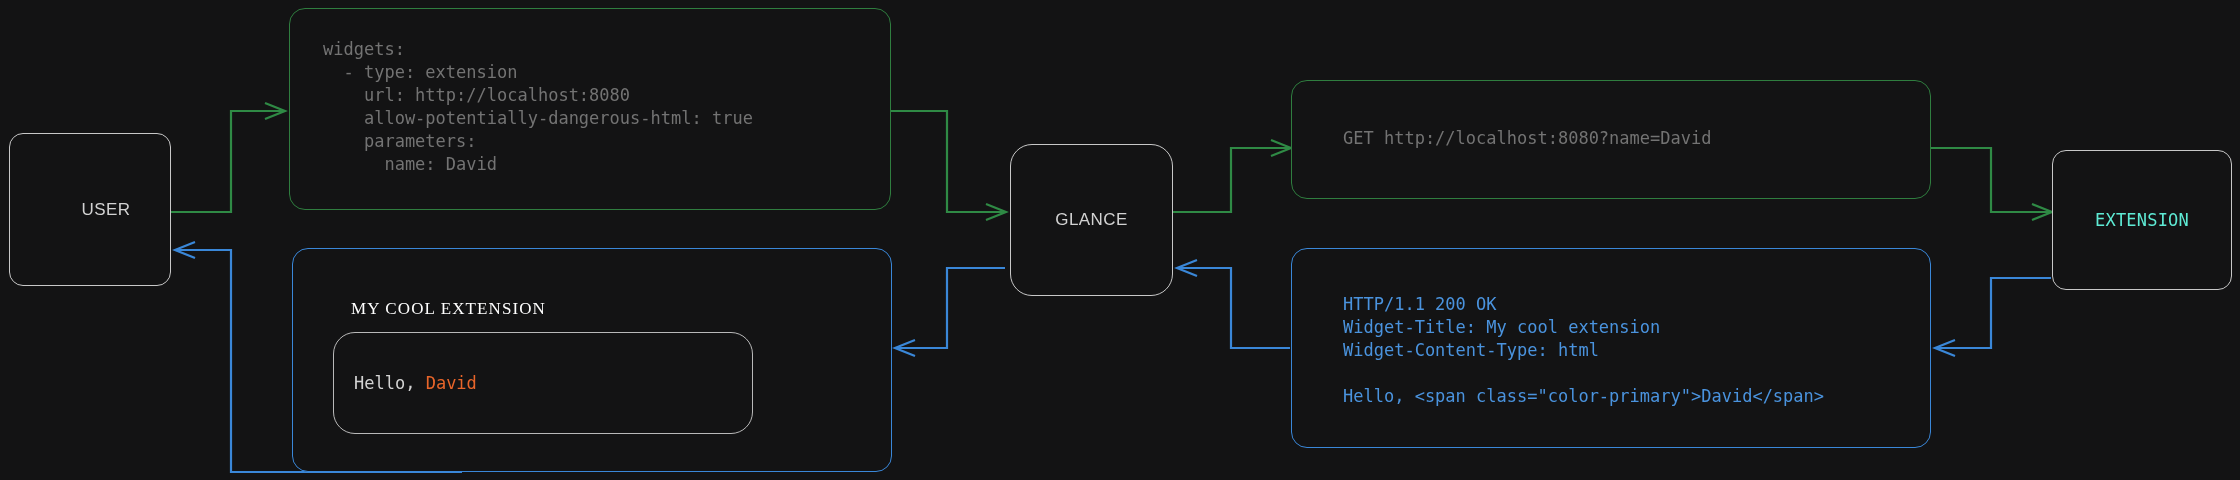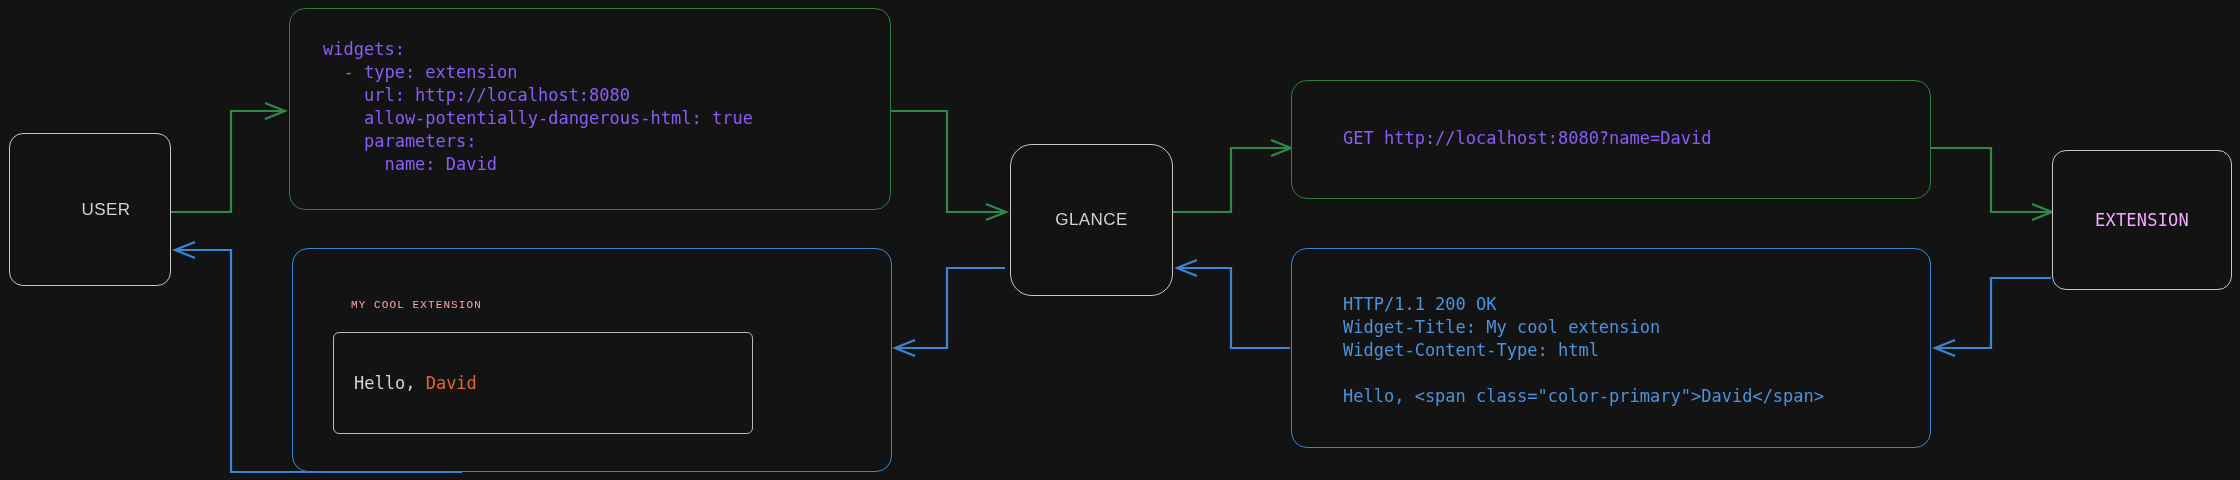--- a/index.html
+++ b/index.html
@@ -33,50 +33,50 @@
   }
   .node-label-sans {
     font-family: "Liberation Sans", sans-serif;
     font-size: 17px;
     color: #d2d2d2;
     letter-spacing: 0.4px;
   }
   .node-label-mono {
     font-family: "DejaVu Sans Mono", monospace;
     font-size: 17px;
-    color: #f0abfc;
+    color: #5eead4;
     letter-spacing: 0.2px;
   }
   .panel {
     position: absolute;
     box-sizing: border-box;
     border-radius: 16px;
     background: #131314;
   }
   .panel.green { border: 1.6px solid #2f7d3f; }
   .panel.blue  { border: 1.6px solid #3a87d8; }
   .code {
     font-family: "DejaVu Sans Mono", monospace;
     font-size: 17px;
     line-height: 23px;
     white-space: pre;
   }
-  .code.green { color: #8b5cf6; }
+  .code.green { color: #737373; }
   .code.blue  { color: #4a93de; }
   .widget-title {
-    font-family: Liberation Mono, monospace;
-    font-size: 11px;
-    color: #fca5a5;
+    font-family: Liberation Serif, serif;
+    font-size: 17px;
+    color: #ffffff;
     letter-spacing: 1.1px;
   }
   .inner-card {
     position: absolute;
     box-sizing: border-box;
     border: 1.5px solid #b9b9b9;
-    border-radius: 6px;
+    border-radius: 22px;
     background: #131314;
     display: flex;
     align-items: center;
   }
   .inner-text {
     font-family: "DejaVu Sans Mono", monospace;
     font-size: 17px;
     color: #d3d3d3;
     padding-left: 20px;
   }

